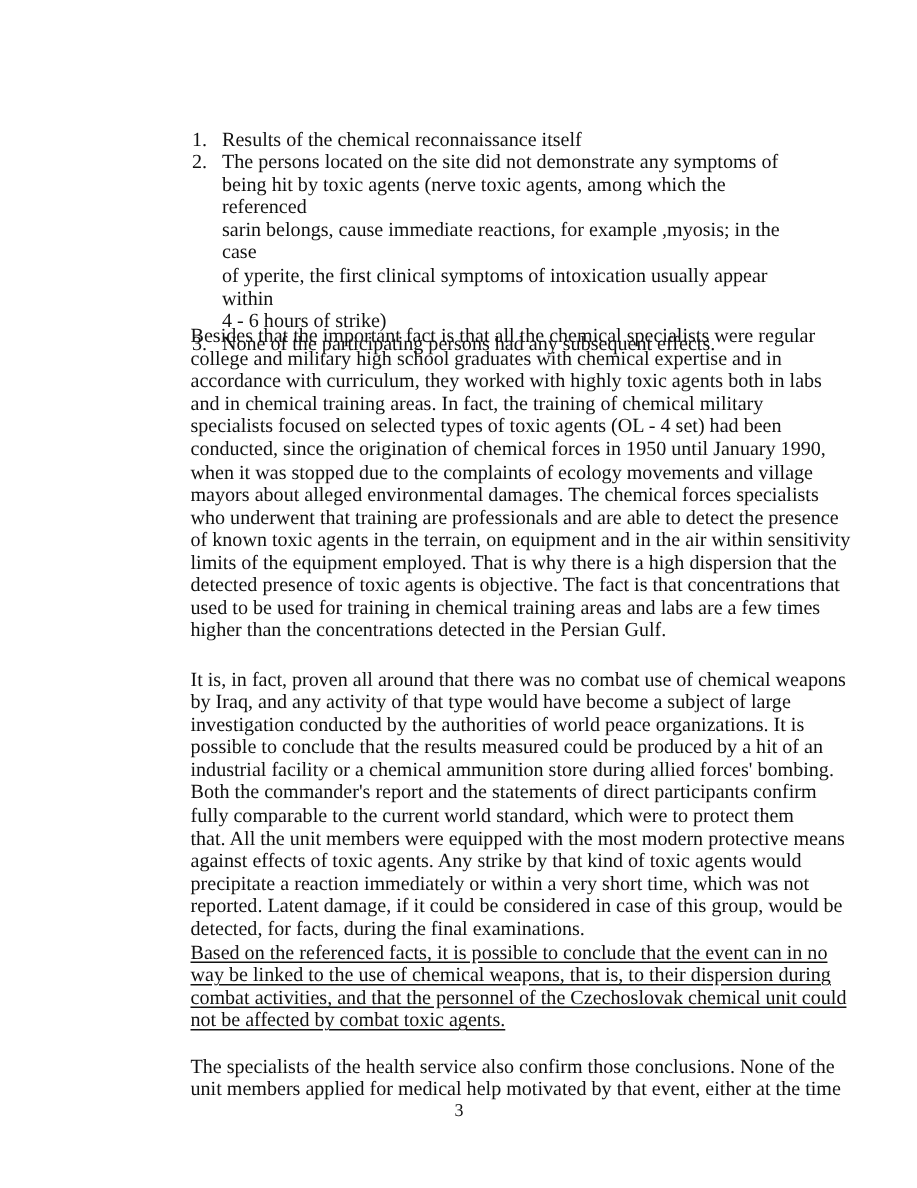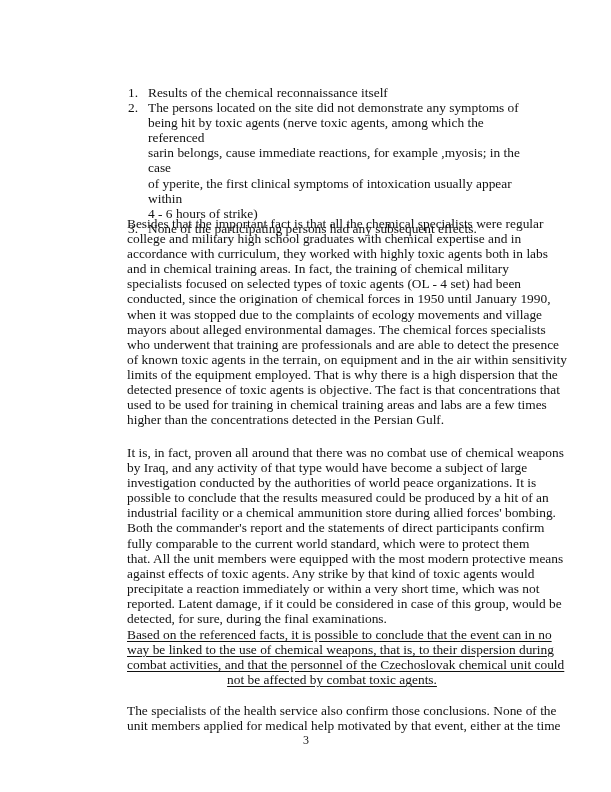--- a/index.html
+++ b/index.html
@@ -8,21 +8,21 @@
     position: absolute; left: 0; top: 0; width: 611px; height: 792px;
     background: #ffffff; color: #111111;
     font-family: "Liberation Serif", "DejaVu Serif", serif;
     font-size: 13.4px; line-height: 15.1px;
   }
   .list { position: absolute; left: 110px; top: 85px; width: 420px; margin: 0; padding: 0; list-style: none; }
   .list li { position: relative; padding-left: 38px; }
   .list .num { position: absolute; left: 18px; top: 0; }
   .para { position: absolute; left: 111px; width: 410px; margin: 16px; white-space: nowrap; }
   .para span.line { display: block; }
-  .u { text-decoration: underline; text-underline-offset: 2px; text-align: center; }
+  .u { text-decoration: underline; text-underline-offset: 2px; }
   .page-number { position: absolute; left: 303px; top: 733px; font-size: 12px; }
 </style>
 </head>
 <body>
 
 <div class="page">
 
   <ol class="list">
     <li>
       <span class="num">1.</span>
@@ -64,21 +64,21 @@
     <span class="line">by Iraq, and any activity of that type would have become a subject of large</span>
     <span class="line">investigation conducted by the authorities of world peace organizations.  It is</span>
     <span class="line">possible to conclude that the results measured could be produced by a hit of an</span>
     <span class="line">industrial facility or a chemical ammunition store during allied forces' bombing.</span>
     <span class="line">Both the commander's report and the statements of direct participants confirm</span>
     <span class="line">fully comparable to the current world standard, which were to protect them</span>
     <span class="line">that.  All the unit members were equipped with the most modern protective means</span>
     <span class="line">against effects of toxic agents.  Any strike by that kind of toxic agents would</span>
     <span class="line">precipitate a reaction immediately or within a very short time, which was not</span>
     <span class="line">reported.  Latent damage, if it could be considered in case of this group, would be</span>
-    <span class="line">detected, for sure, during the final examinations.</span>
+    <span class="line">detected, for facts, during the final examinations.</span>
   </p>
 
   <p class="para u" style="top:611px">
     <span class="line">Based on the referenced facts, it is possible to conclude that the event can in no</span>
     <span class="line">way be linked to the use of chemical weapons, that is, to their dispersion during</span>
     <span class="line">combat activities, and that the personnel of the Czechoslovak chemical unit could</span>
     <span class="line">not be affected by combat toxic agents.</span>
   </p>
 
   <p class="para" style="top:687px">

